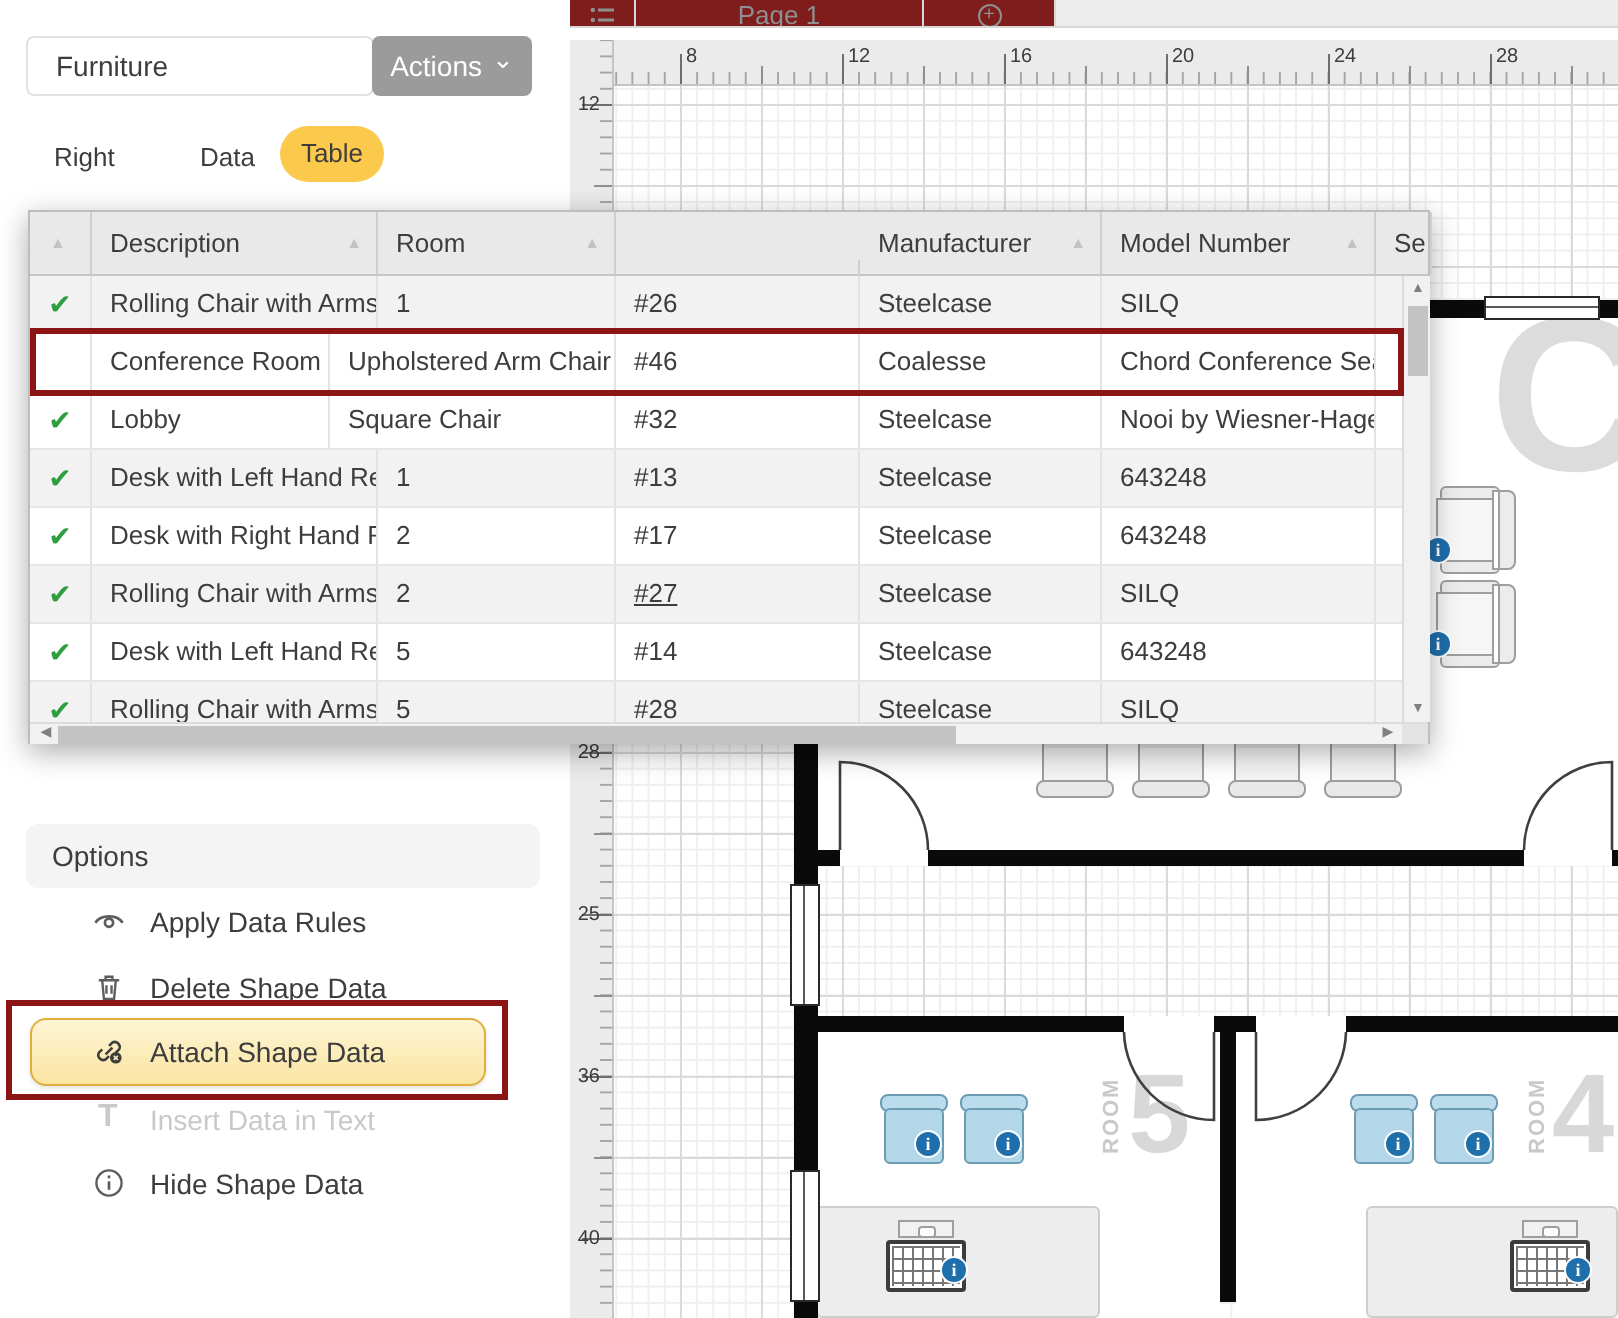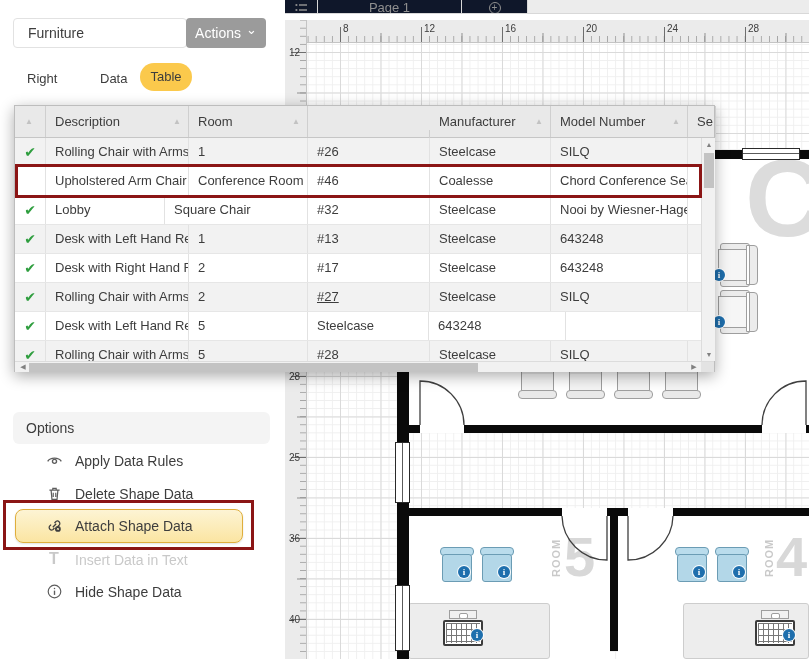--- a/index.html
+++ b/index.html
@@ -28,21 +28,21 @@
   .attach-bg{position:absolute;left:15px;top:509px;width:228px;height:34px;border-radius:8px;
     background:linear-gradient(#fdf4d4,#fbe5a2);border:1px solid #dfae3c;box-shadow:0 1px 2px rgba(0,0,0,.12);}
   .t-icon{font-size:16px;font-weight:bold;margin-left:3px;}
 
   
   .annotation{position:absolute;border:3px solid #8b1515;pointer-events:none;z-index:40;}
   .attach-annotation{left:3px;top:500px;width:251px;height:50px;}
 
   
   .canvas-region{position:absolute;left:285px;top:0;width:524px;height:659px;background:#fff;}
-  .tabbar{position:absolute;left:0;top:0;width:524px;height:14px;border-bottom:1px solid #d8d8d8;display:flex;overflow:hidden;background:#0f172a;}
+  .tabbar{position:absolute;left:0;top:0;width:524px;height:14px;border-bottom:1px solid #d8d8d8;display:flex;overflow:hidden;background:#7f1d1d;}
   .tabbar .sect{height:14px;border-right:1px solid #d8d8d8;display:flex;align-items:flex-end;justify-content:center;}
   .tabbar .s-icon{width:33px;}
   .tabbar .s-tab{width:144px;}
   .tabbar .s-plus{width:66px;}
   .tabbar .s-fill{flex:1;background:#ececec;border-right:none;}
   .page-label{font-size:13px;color:#8f8f8f;line-height:16px;margin-bottom:-2px;}
   .plus-circle{width:12px;height:12px;border:1px solid #8f8f8f;border-radius:50%;color:#8f8f8f;
     font-size:10px;line-height:10px;text-align:center;margin-bottom:0;}
   .list-icon svg{display:block;margin-bottom:1px;}
 
@@ -365,22 +365,22 @@
         <div class="tr shaded">
           <div class="td check on" style="width: 31px;"></div>
           <div class="td" style="width: 143px;">Rolling Chair with Arms...</div>
           <div class="td" style="width: 119px;">1</div>
           <div class="td" style="width: 122px;">#26</div>
           <div class="td" style="width: 121px;">Steelcase</div>
           <div class="td" style="width: 137px;">SILQ</div>
         </div>
         <div class="tr">
           <div class="td check" style="width: 31px;"></div>
+          <div class="td" style="width: 119px;">Conference Room</div>
           <div class="td" style="width: 143px;">Upholstered Arm Chair</div>
-          <div class="td" style="width: 119px;">Conference Room</div>
           <div class="td" style="width: 122px;">#46</div>
           <div class="td" style="width: 121px;">Coalesse</div>
           <div class="td" style="width: 137px;">Chord Conference Seat...</div>
         </div>
         <div class="tr">
           <div class="td check on" style="width: 31px;"></div>
           <div class="td" style="width: 119px;">Lobby</div>
           <div class="td" style="width: 143px;">Square Chair</div>
           <div class="td" style="width: 122px;">#32</div>
           <div class="td" style="width: 121px;">Steelcase</div>
@@ -407,20 +407,21 @@
           <div class="td" style="width: 143px;">Rolling Chair with Arms...</div>
           <div class="td" style="width: 119px;">2</div>
           <div class="td" style="width: 122px; text-decoration: underline;">#27</div>
           <div class="td" style="width: 121px;">Steelcase</div>
           <div class="td" style="width: 137px;">SILQ</div>
         </div>
         <div class="tr">
           <div class="td check on" style="width: 31px;"></div>
           <div class="td" style="width: 143px;">Desk with Left Hand Re...</div>
           <div class="td" style="width: 119px;">5</div>
+          <div class="td" style="width: 122px;">#14</div>
           <div class="td" style="width: 121px;">Steelcase</div>
           <div class="td" style="width: 137px;">643248</div>
         </div>
         <div class="tr shaded">
           <div class="td check on" style="width: 31px;"></div>
           <div class="td" style="width: 143px;">Rolling Chair with Arms...</div>
           <div class="td" style="width: 119px;">5</div>
           <div class="td" style="width: 122px;">#28</div>
           <div class="td" style="width: 121px;">Steelcase</div>
           <div class="td" style="width: 137px;">SILQ</div>

